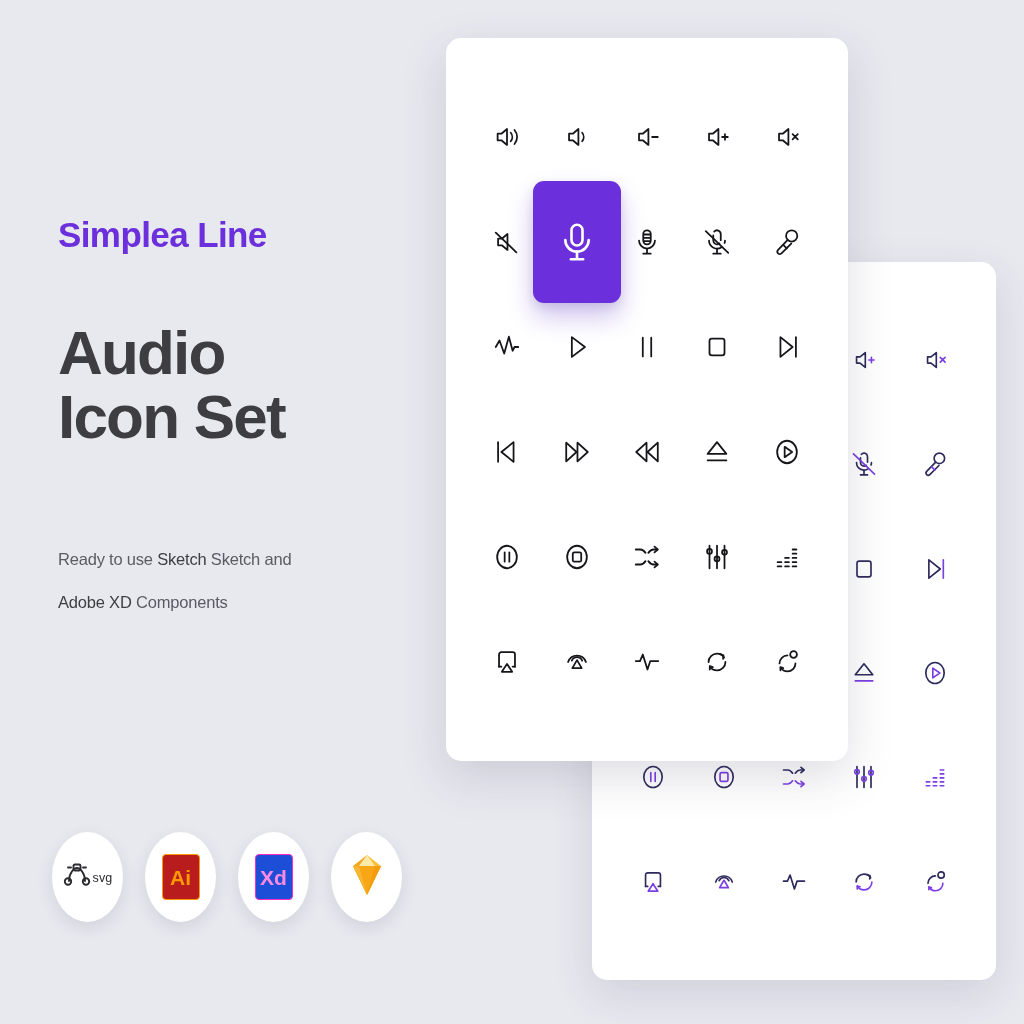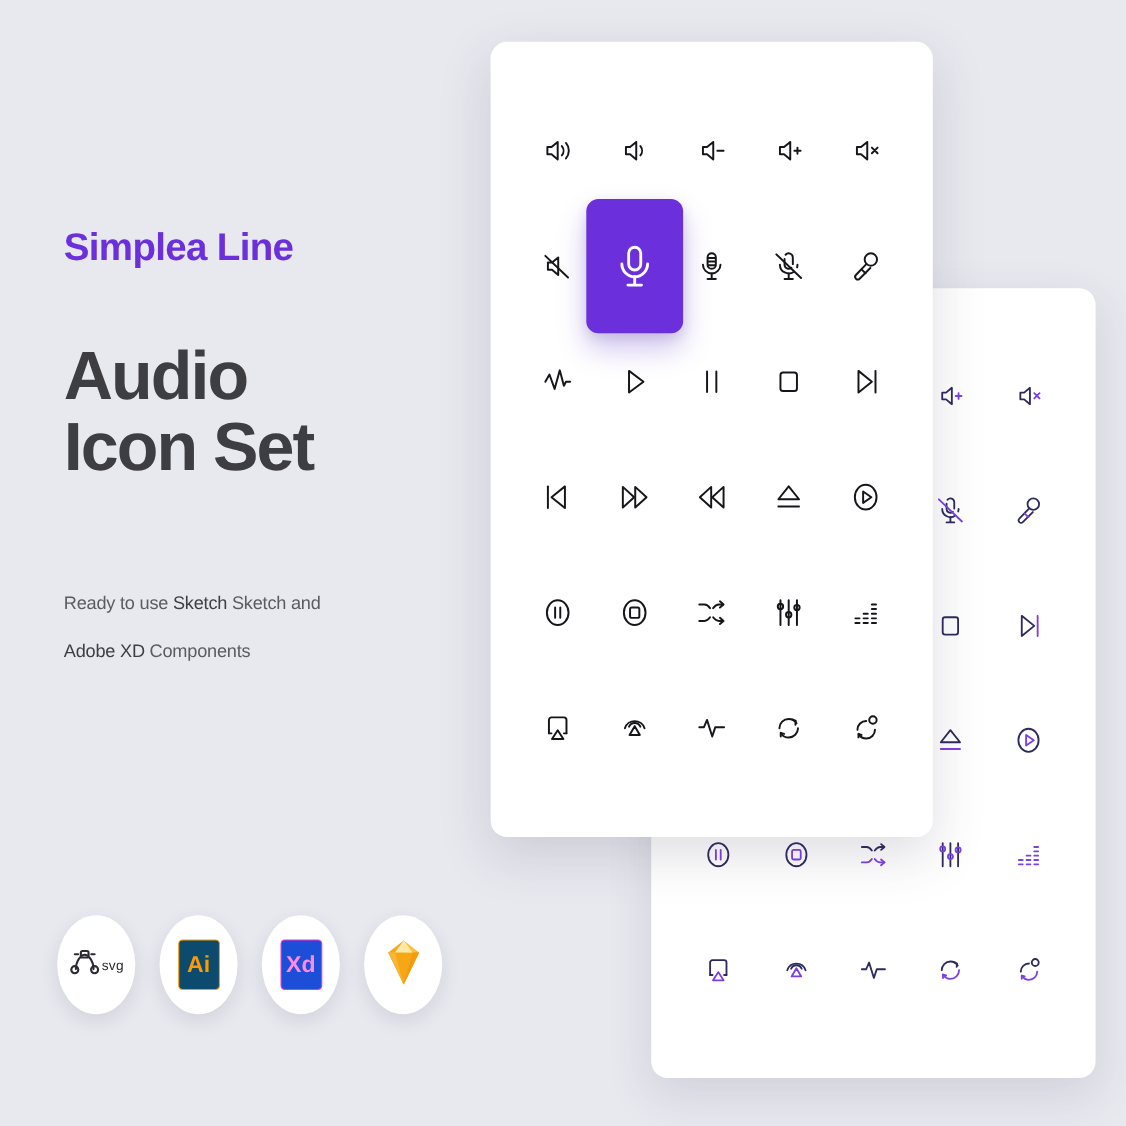--- a/index.html
+++ b/index.html
@@ -13,21 +13,21 @@
     overflow: hidden;
     position: relative;
   }
 
   .stage { position: absolute; inset: 0; }
 
   
   .left-col {
     position: absolute;
     left: 58px;
-    top: 207px;
+    top: 217px;
     width: 360px;
   }
 
   .eyebrow {
     font-size: 35px;
     font-weight: bold;
     color: #6b2fdb;
     letter-spacing: -0.6px;
     line-height: 1;
   }
@@ -71,21 +71,21 @@
   }
   .badge-inner { display: flex; flex-direction: row; align-items: center; justify-content: center; }
   .svg-label { font-size: 12.5px; color: #2b2b30; margin-top: 1px; letter-spacing: 0.2px; }
 
   .adobe-tile {
     width: 38px; height: 46px;
     border-radius: 4px;
     display: flex; align-items: center; justify-content: center;
     font-size: 21px; font-weight: bold; line-height: 1;
   }
-  .adobe-ai { background: #0c4a6e; border: 1.6px solid #ff9a00; color: #ff9a00; }
+  .adobe-ai { background: #b91c1c; border: 1.6px solid #ff9a00; color: #ff9a00; }
   .adobe-xd { background: #1d4ed8; border: 1.6px solid #ff2bc2; color: #ff8adf; }
 
   
   .card {
     position: absolute;
     background: #ffffff;
     border-radius: 15px;
   }
 
   #card-back {

